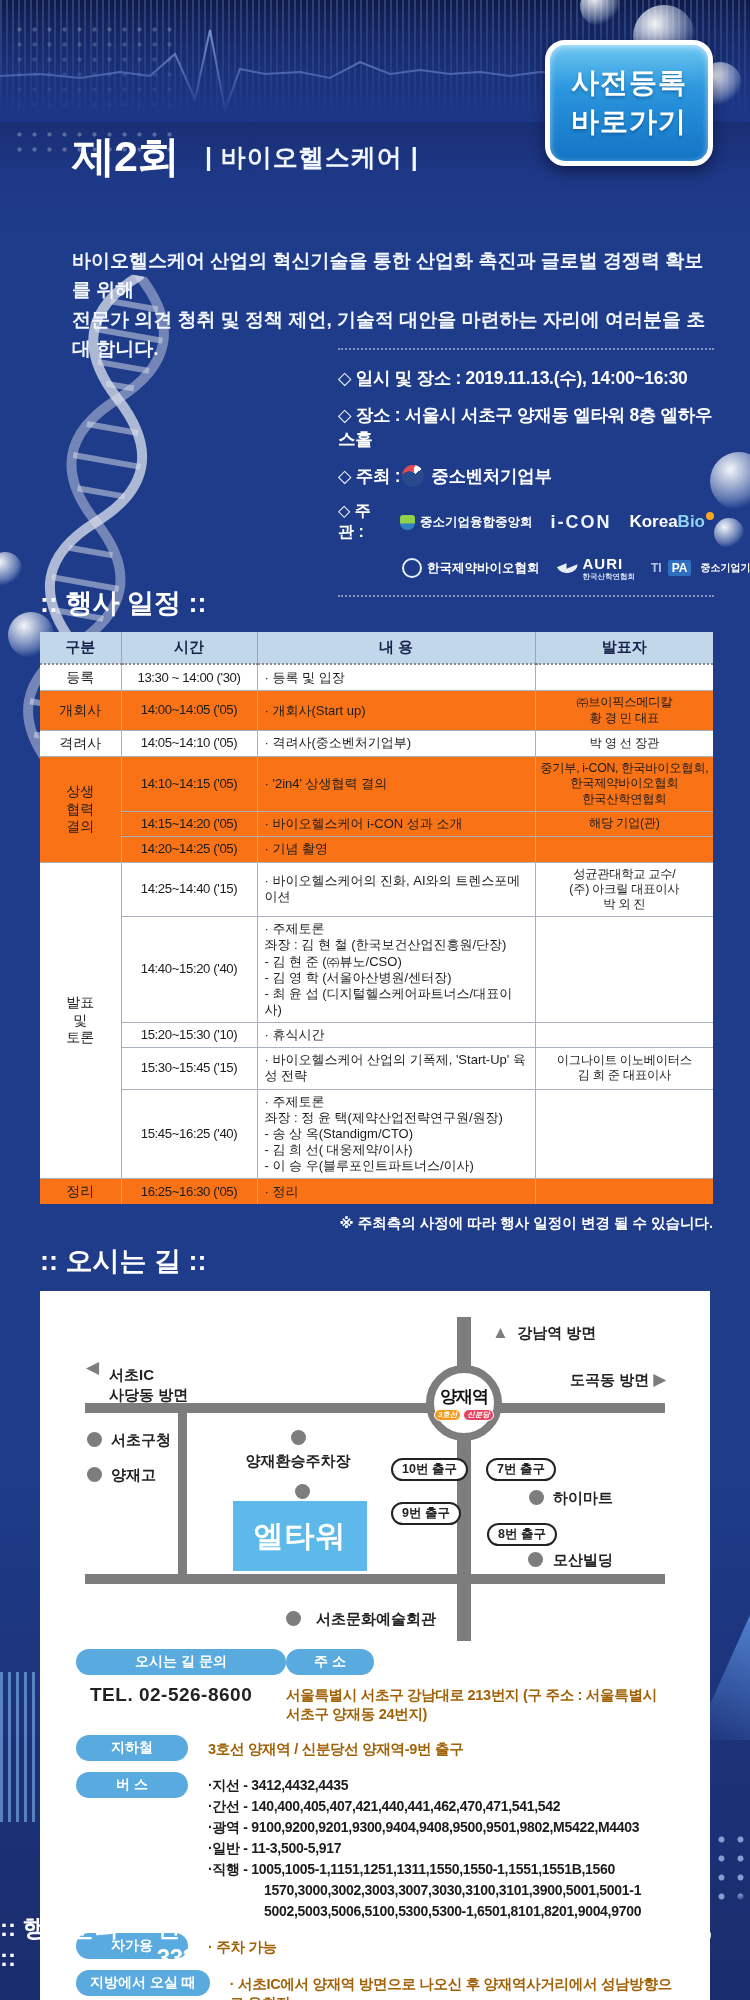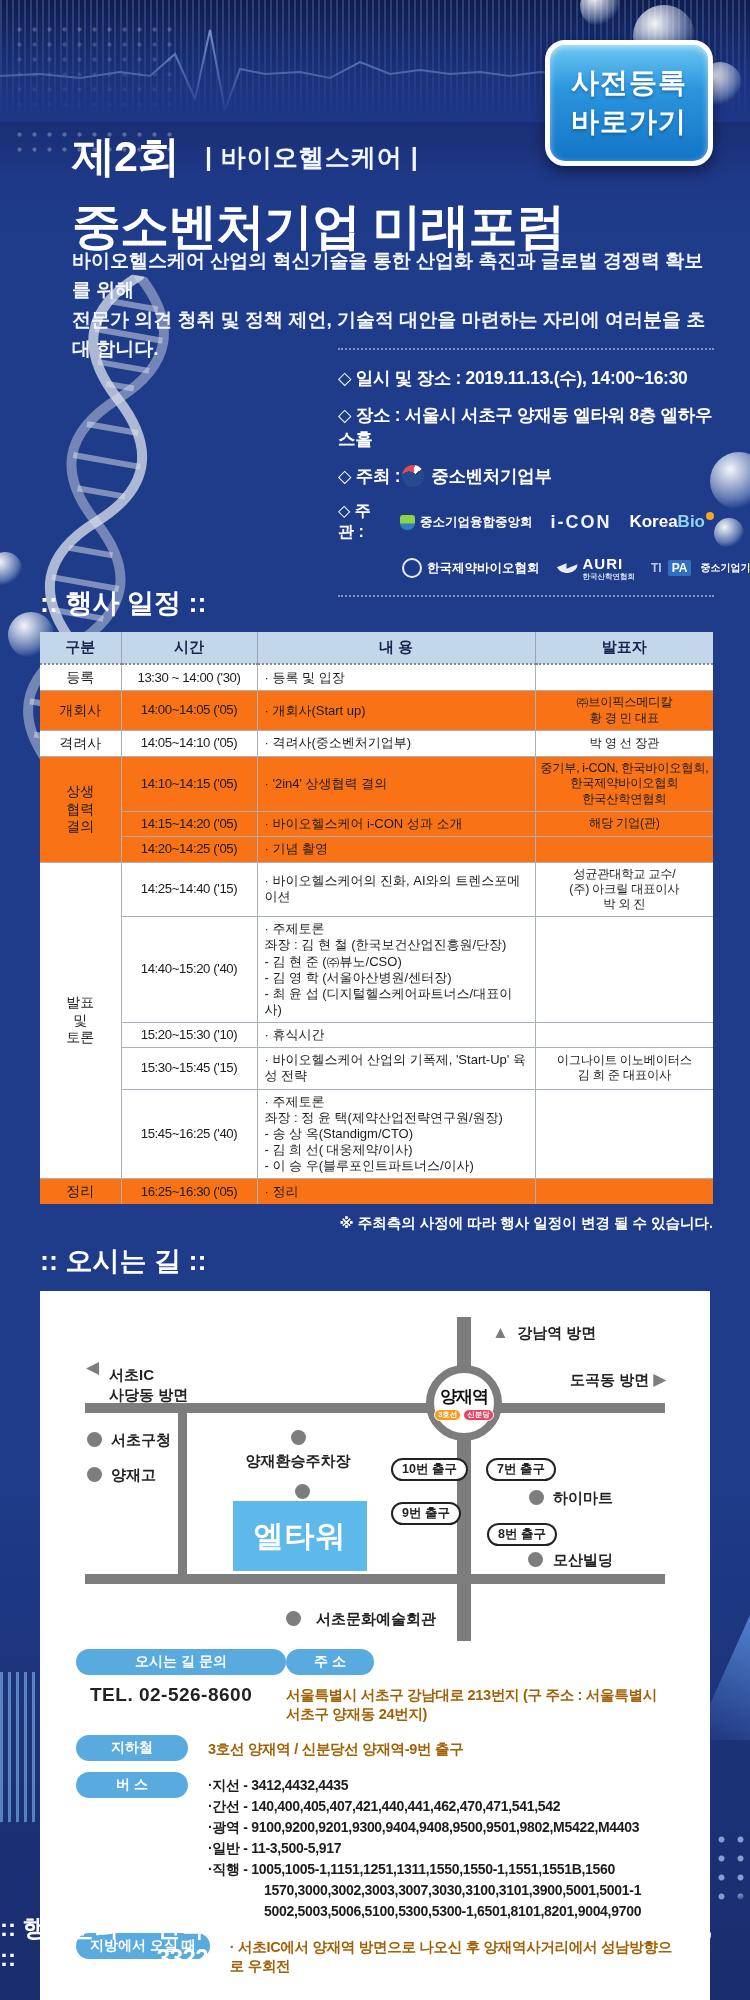--- a/index.html
+++ b/index.html
@@ -86,21 +86,21 @@
   .map-box{background:#fff;margin-top:12px;color:#1c1c1c;}
   .map-canvas{position:relative;height:352px;overflow:hidden;}
   .road{position:absolute;background:#7d7d7d;}
   .map-label{position:absolute;font-size:15px;font-weight:bold;color:#222;white-space:nowrap;}
   .map-label.center{text-align:center;white-space:normal;}
   .tri{color:#7d7d7d;font-size:17px;}
   .poi-dot{position:absolute;width:15px;height:15px;border-radius:50%;background:#7d7d7d;}
   .exit-pill{position:absolute;border:2px solid #222;border-radius:12px;background:#fff;font-size:12.5px;font-weight:bold;color:#222;padding:1px 9px;white-space:nowrap;}
   .station{position:absolute;left:386px;top:74px;width:76px;height:76px;box-sizing:border-box;border:8px solid #7d7d7d;border-radius:50%;background:#fff;z-index:3;display:flex;flex-direction:column;align-items:center;justify-content:center;}
   .station .nm{font-size:17px;font-weight:bold;color:#111;letter-spacing:-1px;}
-  .badges{display:flex;gap:2px;margin-top:1px;}
+  .badges{display:flex;gap:2px;margin-top:1px;font-style:italic;}
   .badge{font-size:7.5px;font-weight:bold;color:#fff;border:1px solid #fff;border-radius:7px;padding:0px 3px;line-height:1.3;}
   .badge.l3{background:#f59b20;} .badge.sb{background:#e54560;}
   .eltower{position:absolute;left:193px;top:210px;width:134px;height:70px;background:#5db9e9;color:#fff;font-size:30px;font-weight:bold;display:flex;align-items:center;justify-content:center;letter-spacing:1px;}
   
   .contact{padding:6px 36px 26px 36px;}
   .c-row{display:flex;align-items:flex-start;margin-bottom:11px;}
   .pill{background:#58aadf;color:#fff;font-size:14px;font-weight:bold;border-radius:15px;min-width:112px;box-sizing:border-box;padding:4px 14px;text-align:center;flex:none;}
   .pill.small{min-width:88px;}
   .c-text{font-size:14.5px;font-weight:bold;color:#a16207;padding-top:5px;margin-left:20px;letter-spacing:-0.3px;}
   .tel-text{font-size:19px;font-weight:bold;color:#222;margin:9px 0 0 14px;letter-spacing:0.5px;}
@@ -159,21 +159,20 @@
   <div class="dots-br"></div>
 
   <div class="btn-register preline">사전등록
 바로가기</div>
 
   <div class="title-block">
     <div class="title-top">
       <span class="title-edition">제2회</span>
       <span class="title-category">| 바이오헬스케어 |</span>
     </div>
-    <div class="title-main">중소벤처기업 미래포럼</div>
   </div>
   <div class="intro preline">바이오헬스케어 산업의 혁신기술을 통한 산업화 촉진과 글로벌 경쟁력 확보를 위해
 전문가 의견 청취 및 정책 제언, 기술적 대안을 마련하는 자리에 여러분을 초대 합니다.</div>
 
   <div class="event-info">
     <div class="dotline"></div>
     <div class="info-line">◇ 일시 및 장소 : 2019.11.13.(수), 14:00~16:30</div>
     <div class="info-line">◇ 장소 : 서울시 서초구 양재동 엘타워 8층 엘하우스홀</div>
     <div class="info-line">
       <span>◇ 주최 :</span>
@@ -392,20 +391,24 @@
           <div class="bus-block">
             <div class="bus-line">·지선 - 3412,4432,4435</div>
             <div class="bus-line">·간선 - 140,400,405,407,421,440,441,462,470,471,541,542</div>
             <div class="bus-line">·광역 - 9100,9200,9201,9300,9404,9408,9500,9501,9802,M5422,M4403</div>
             <div class="bus-line">·일반 - 11-3,500-5,917</div>
             <div class="bus-line">·직행 - 1005,1005-1,1151,1251,1311,1550,1550-1,1551,1551B,1560
 1570,3000,3002,3003,3007,3030,3100,3101,3900,5001,5001-1
 5002,5003,5006,5100,5300,5300-1,6501,8101,8201,9004,9700</div>
           </div>
         </div>
+        <div class="c-row">
+          <div class="pill">자가용</div>
+          <div class="c-text">· 주차 가능</div>
+        </div>
         <div class="c-row" style="margin-bottom:0;">
           <div class="pill" style="min-width:130px;">지방에서 오실 때</div>
           <div class="c-text">· 서초IC에서 양재역 방면으로 나오신 후 양재역사거리에서 성남방향으로 우회전</div>
         </div>
       </div>
     </div>
   </div>
 
   <div class="footer">
     <span class="f-label">:: 행사문의 ::</span>

